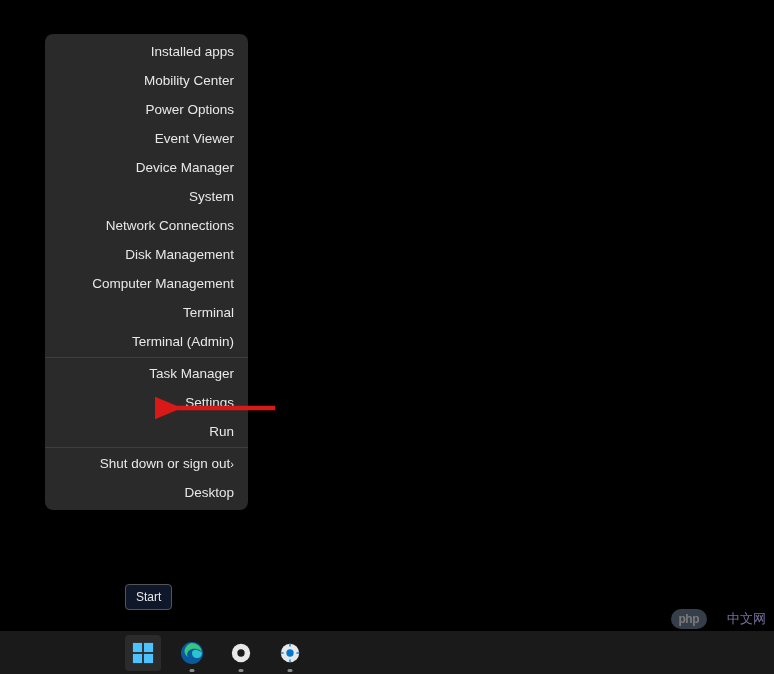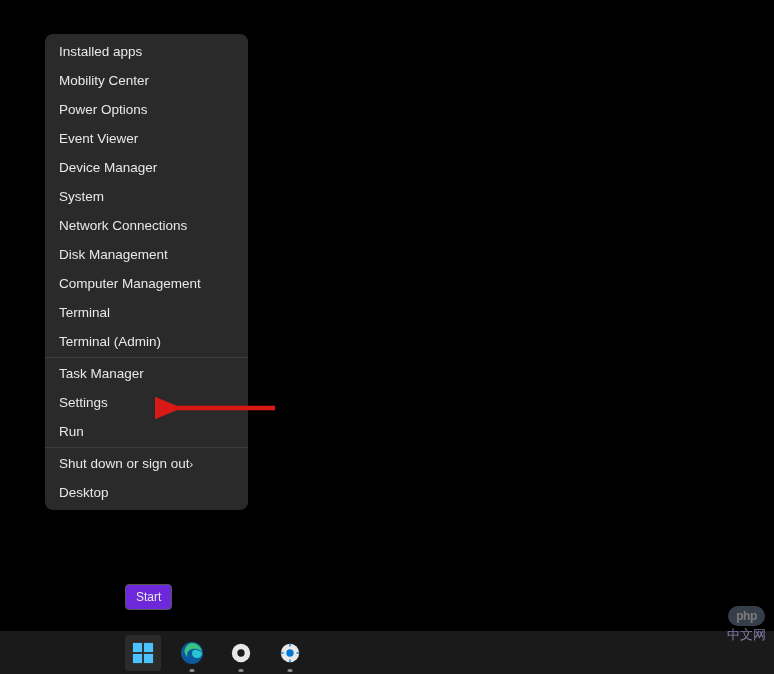--- a/index.html
+++ b/index.html
@@ -28,40 +28,40 @@
       padding: 3px 0;
     }
     
     .menu-item {
       padding: 7px 14px;
       color: #e8e8e8;
       font-size: 13.5px;
       cursor: pointer;
       display: flex;
       align-items: center;
-      justify-content: flex-start;
+      justify-content: flex-end;
       position: relative;
     }
     
     .separator {
       height: 1px;
       background: #3e3e3e;
       margin: 1px 0;
     }
     
     .chevron {
       color: #e8e8e8;
       font-size: 11px;
     }
     
     .tooltip {
       position: absolute;
       left: 125px;
       top: 584px;
-      background: #6d28d9;
+      background: #0f172a;
       border: 1px solid #555;
       border-radius: 4px;
       padding: 5px 10px;
       color: #e8e8e8;
       font-size: 12px;
       z-index: 10;
     }
     
     .annotation-arrow {
       position: absolute;
@@ -115,23 +115,22 @@
       border-radius: 2px;
     }
     
     .watermark {
       position: absolute;
       right: 8px;
       bottom: 43px;
       height: 25px;
       display: flex;
       align-items: center;
-      gap: 0;
+      gap: 20px;
       opacity: 0.6;
-      flex-direction: column;
     }
     
     .watermark-badge {
       background: #5a6a7a;
       color: #ccc;
       padding: 3px 8px;
       border-radius: 10px;
       font-size: 12px;
       font-weight: 600;
       letter-spacing: -0.5px;

